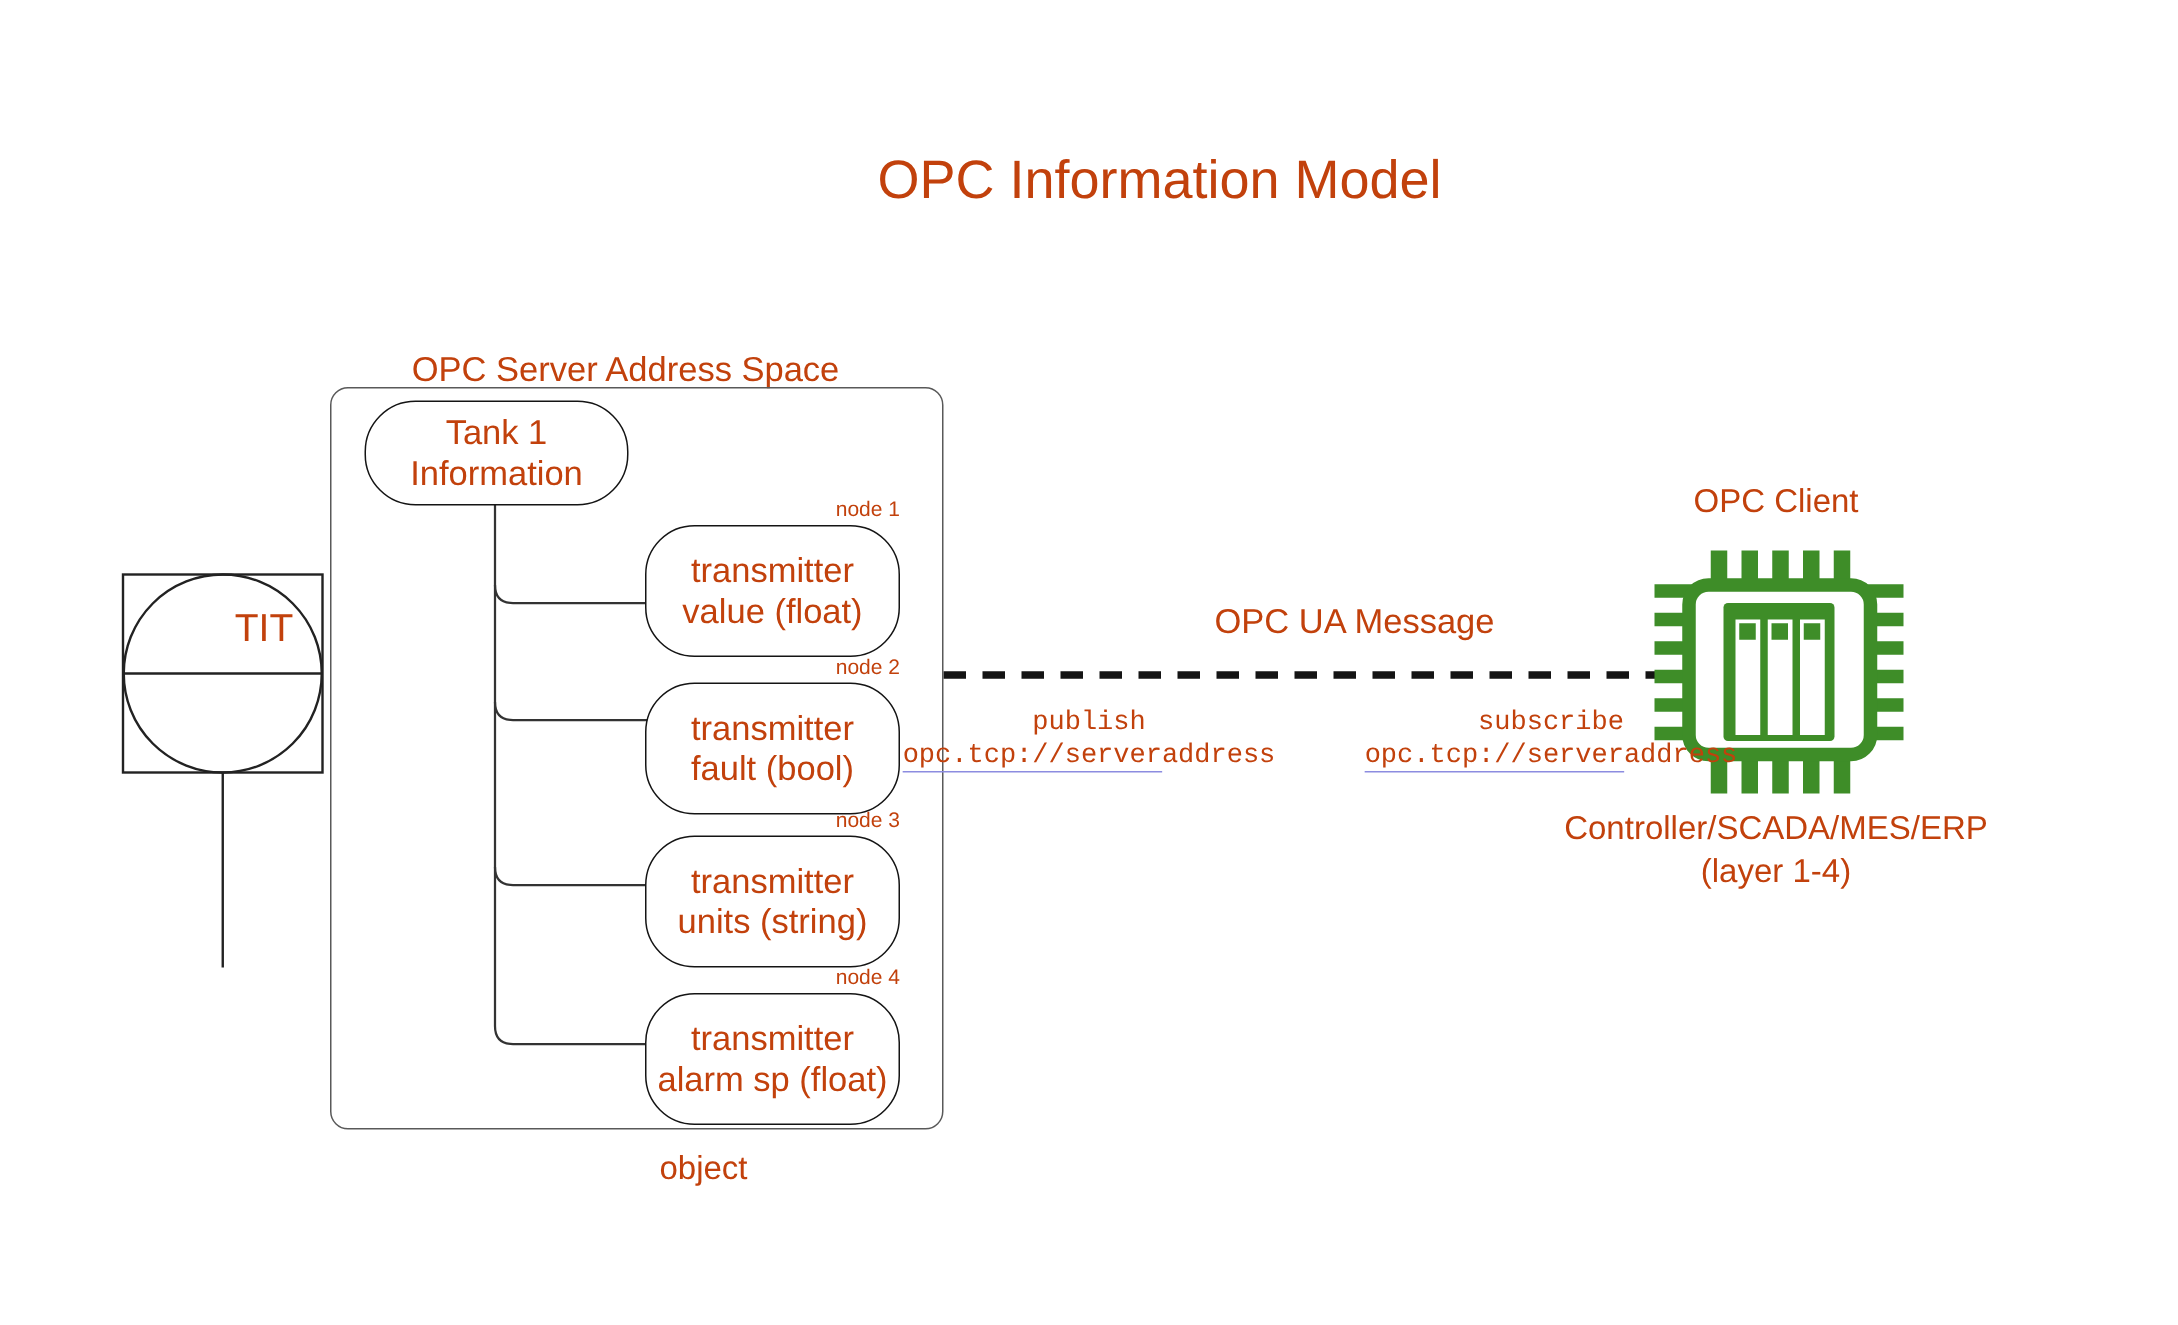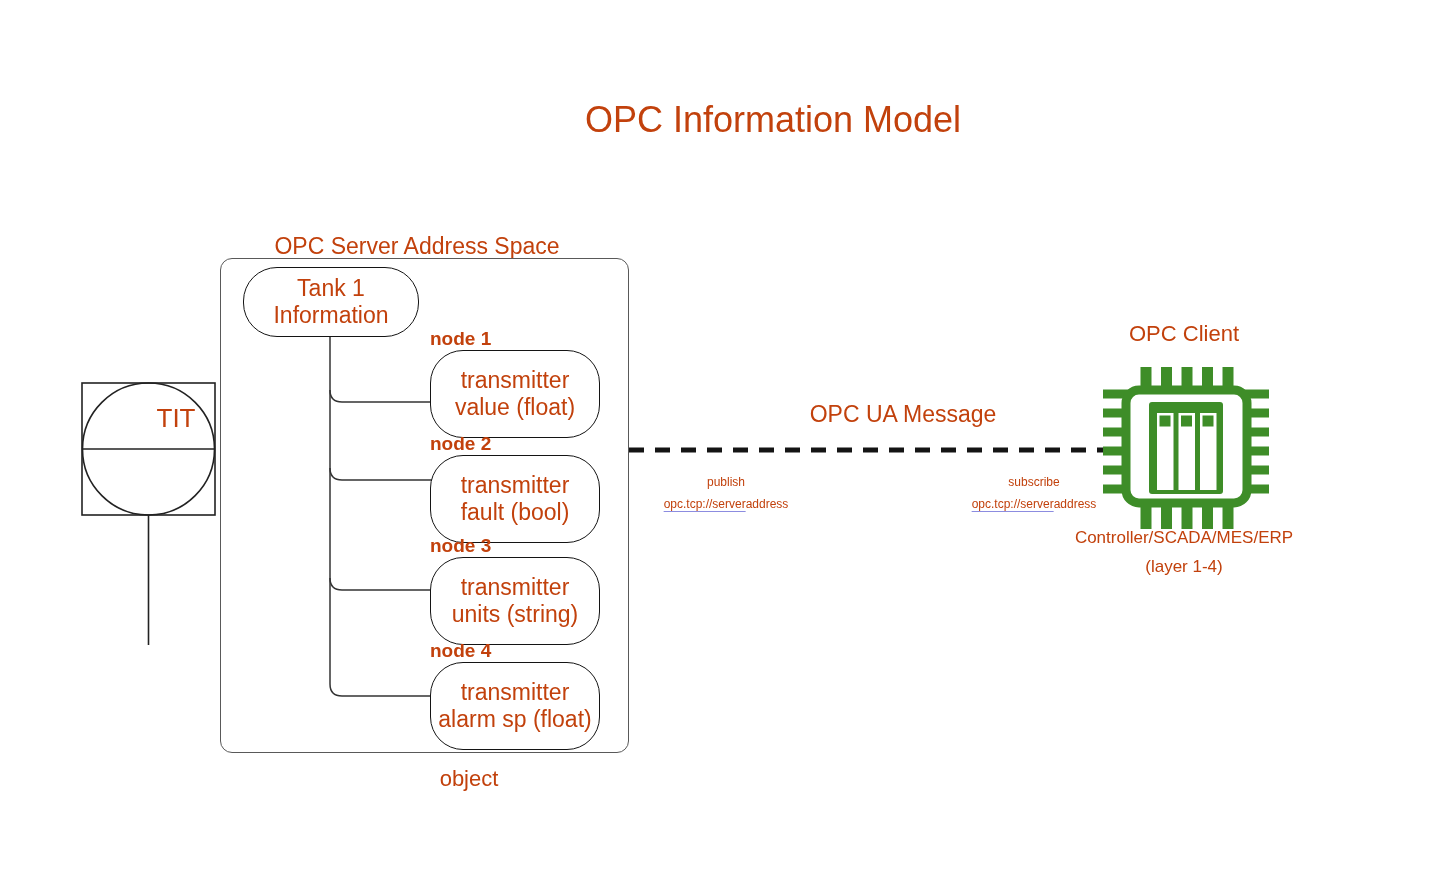--- a/index.html
+++ b/index.html
@@ -28,32 +28,32 @@
   .pill {
     background: #ffffff;
     border: 1.6px solid #141414;
     display: flex; flex-direction: column;
     align-items: center; justify-content: center;
     font-size: 23px; line-height: 27px; text-align: center;
   }
   .root-pill { left: 243px; top: 267px; width: 174px; height: 68px; border-radius: 34px; }
 
   .node-group { left: 430px; width: 170px; }
-  .node-label { font-size: 19px; line-height: 22px; text-align: left; font-weight: bold; }
+  .node-label { font-size: 14px; line-height: 22px; text-align: right; }
   .node-pill  { width: 170px; height: 88px; border-radius: 33px; box-sizing: border-box; }
 
   .object-caption { left: 425px; top: 762px; font-size: 22px; line-height: 34px; margin-left: 44px; }
   .tit-label      { left: 149px; top: 403px; font-size: 26px; line-height: 30px; margin-left: 27px; }
 
   .message-label { left: 903px; top: 401px; font-size: 23px; line-height: 27px; }
 
-  .pubsub { font-size: 12px; line-height: 22px; }
+  .pubsub { font-size: 18px; line-height: 22px; font-family: Liberation Mono, monospace; }
   .url-link { border-bottom: 1.6px solid #8c8ce0; cursor: pointer; }
 
-  .client-caption { left: 1184px; top: 523px; font-size: 17px; line-height: 29px; }
+  .client-caption { left: 1184px; top: 537px; font-size: 22px; line-height: 29px; }
 
   svg.layer { left: 0; top: 0; pointer-events: none; }
 </style>
 </head>
 <body>
 
 <div class="canvas">
 
   <svg class="abs layer" width="1452" height="883" viewBox="0 0 1452 883">
 

